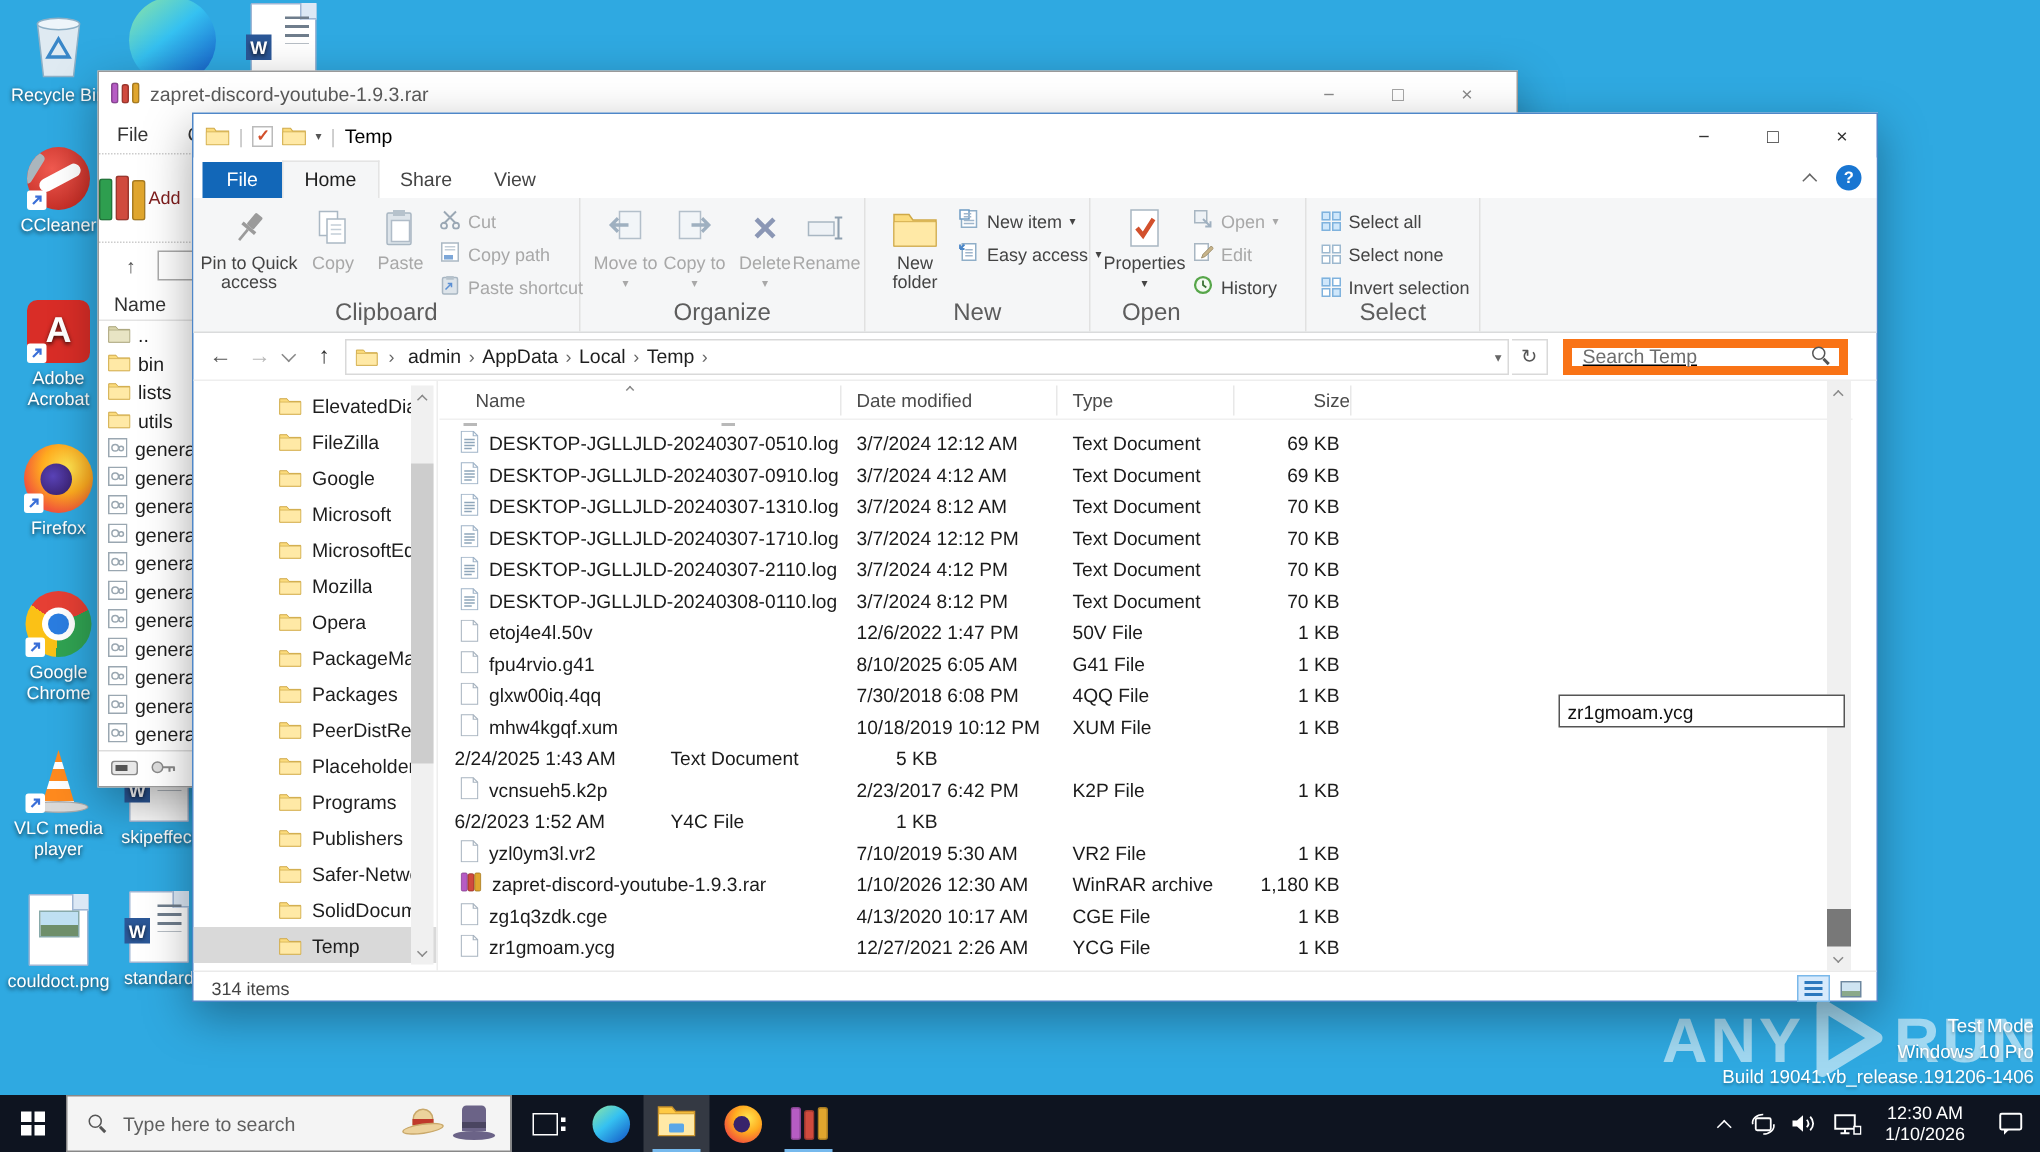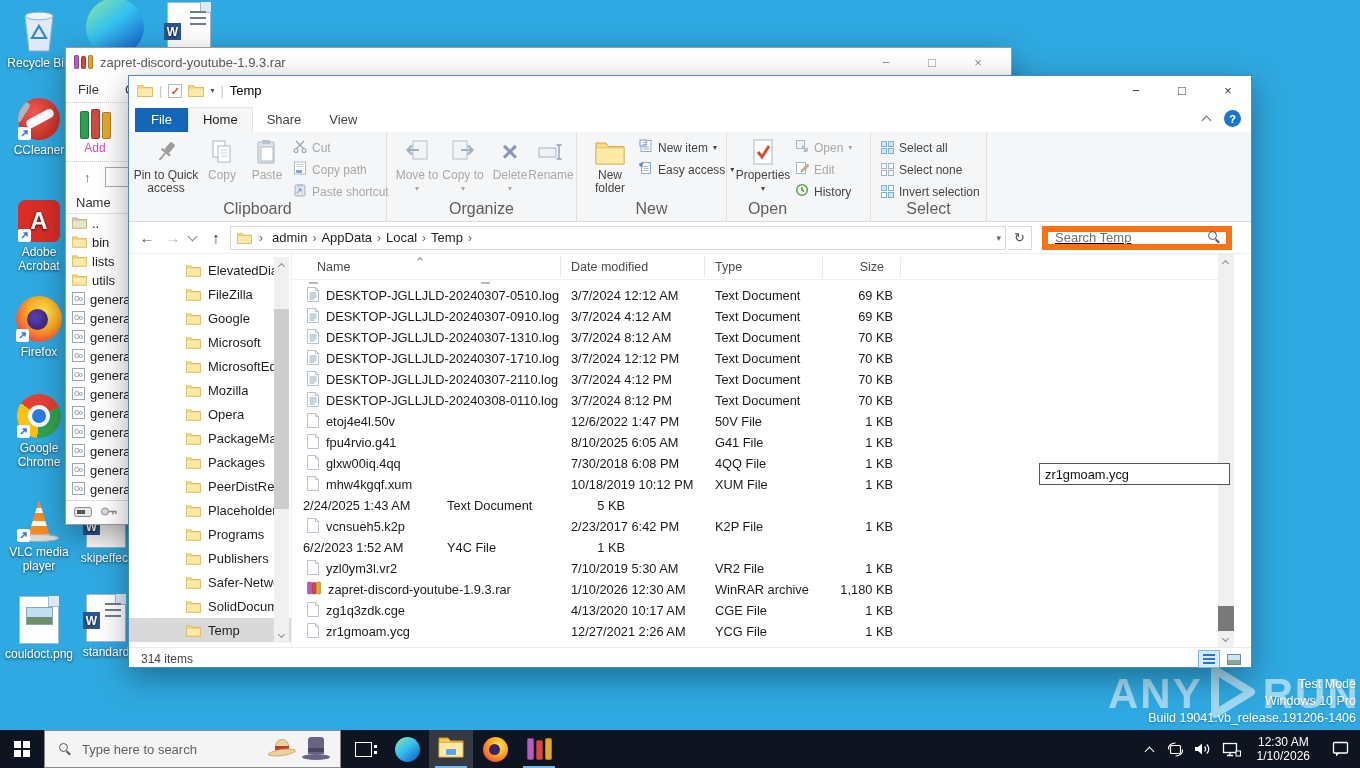--- a/index.html
+++ b/index.html
@@ -45,21 +45,21 @@
   .win{position:absolute;background:#fff;box-shadow:0 10px 30px rgba(0,0,0,.35);}
   #winrar{left:65px;top:47px;width:947px;height:478px;z-index:20;border:1px solid #9a9a9a;}
   #explorer{left:128px;top:75px;width:1124px;height:593px;z-index:30;border:1px solid #4f87c8;}
 
   
   .wr-title{height:28px;display:flex;align-items:center;gap:7px;padding-left:8px;color:#5a5a5a;font-size:13px;position:relative;}
   .wr-caps{position:absolute;right:18px;top:0;height:28px;display:flex;gap:16px;}
   .wr-caps span{width:30px;display:flex;align-items:center;justify-content:center;color:#8a8a8a;font-size:13px;}
   .wr-menu{height:26px;display:flex;gap:26px;padding-left:12px;align-items:center;color:#333;}
   .wr-tools{height:60px;border-top:1px dotted #ccc;border-bottom:1px dotted #ccc;display:flex;align-items:center;}
-  .wr-add{width:58px;display:flex;flex-direction:column;align-items:center;gap:2px;color:#ec4899;font-size:12px;}
+  .wr-add{width:58px;display:flex;flex-direction:row;align-items:center;gap:2px;color:#7f1d1d;font-size:12px;}
   .books{display:flex;gap:2px;align-items:flex-end;}
   .books i{display:block;border-radius:2px;border:1px solid rgba(0,0,0,.25);}
   .wr-nav{height:30px;display:flex;align-items:center;gap:14px;padding-left:18px;color:#555;}
   .wr-addr-frag{width:90px;height:20px;background:#fff;border:1px solid #aaa;}
   .wr-colhead{height:22px;display:flex;align-items:center;padding-left:10px;color:#333;border-bottom:1px solid #e4e4e4;}
   .wr-list{position:relative;}
   .wr-row{height:19px;display:flex;align-items:center;gap:5px;padding-left:6px;color:#1e1e1e;font-size:13px;white-space:nowrap;overflow:hidden;}
   .wr-status{position:absolute;left:0;right:0;bottom:0;height:24px;border-top:1px solid #ddd;display:flex;align-items:center;gap:8px;padding-left:8px;}
 
   
@@ -117,21 +117,21 @@
   #tree-sb .sb-thumb{position:absolute;left:0;width:15px;top:52px;height:200px;background:#cdcdcd;}
   .sb-arrow{position:absolute;left:0;width:15px;height:15px;display:flex;align-items:center;justify-content:center;color:#888;}
 
   #flist{position:absolute;left:164px;top:0;width:942px;height:100%;}
   .fl-head{height:26px;display:flex;align-items:center;color:#4a4a4a;font-size:12.5px;position:relative;border-bottom:1px solid #f0f0f0;}
   .fl-head .hc{border-right:1px solid #e8e8e8;height:20px;display:flex;align-items:center;padding-left:24px;}
   .sort-ind{position:absolute;left:125px;top:-3px;color:#888;}
   .c-name{width:268px;}
   .c-date{width:144px;padding-left:10px !important;}
   .c-type{width:118px;padding-left:10px !important;}
-  .c-size{width:78px;justify-content:flex-end;padding-left:0 !important;padding-right:16px;}
+  .c-size{width:78px;justify-content:flex-end;padding-left:0 !important;padding-right:0;}
   .clip-row{height:5px;overflow:hidden;position:relative;}
   .clip-row i{position:absolute;top:2px;width:9px;height:2px;background:#b9b9b9;}
   .file-row{height:21px;display:flex;align-items:center;font-size:12.8px;color:#1b1b1b;}
   .file-row .cell{overflow:hidden;white-space:nowrap;}
   .fr-name{width:268px;display:flex;align-items:center;gap:7px;padding-left:14px;}
   .fr-date{width:144px;padding-left:10px;}
   .fr-type{width:118px;padding-left:10px;}
   .fr-size{width:78px;text-align:right;padding-right:8px;}
   #list-sb{position:absolute;right:1px;top:0;width:16px;height:100%;background:#f0f0f0;}
   #list-sb .sb-thumb{position:absolute;left:0;width:16px;top:352px;height:25px;background:#787878;}

